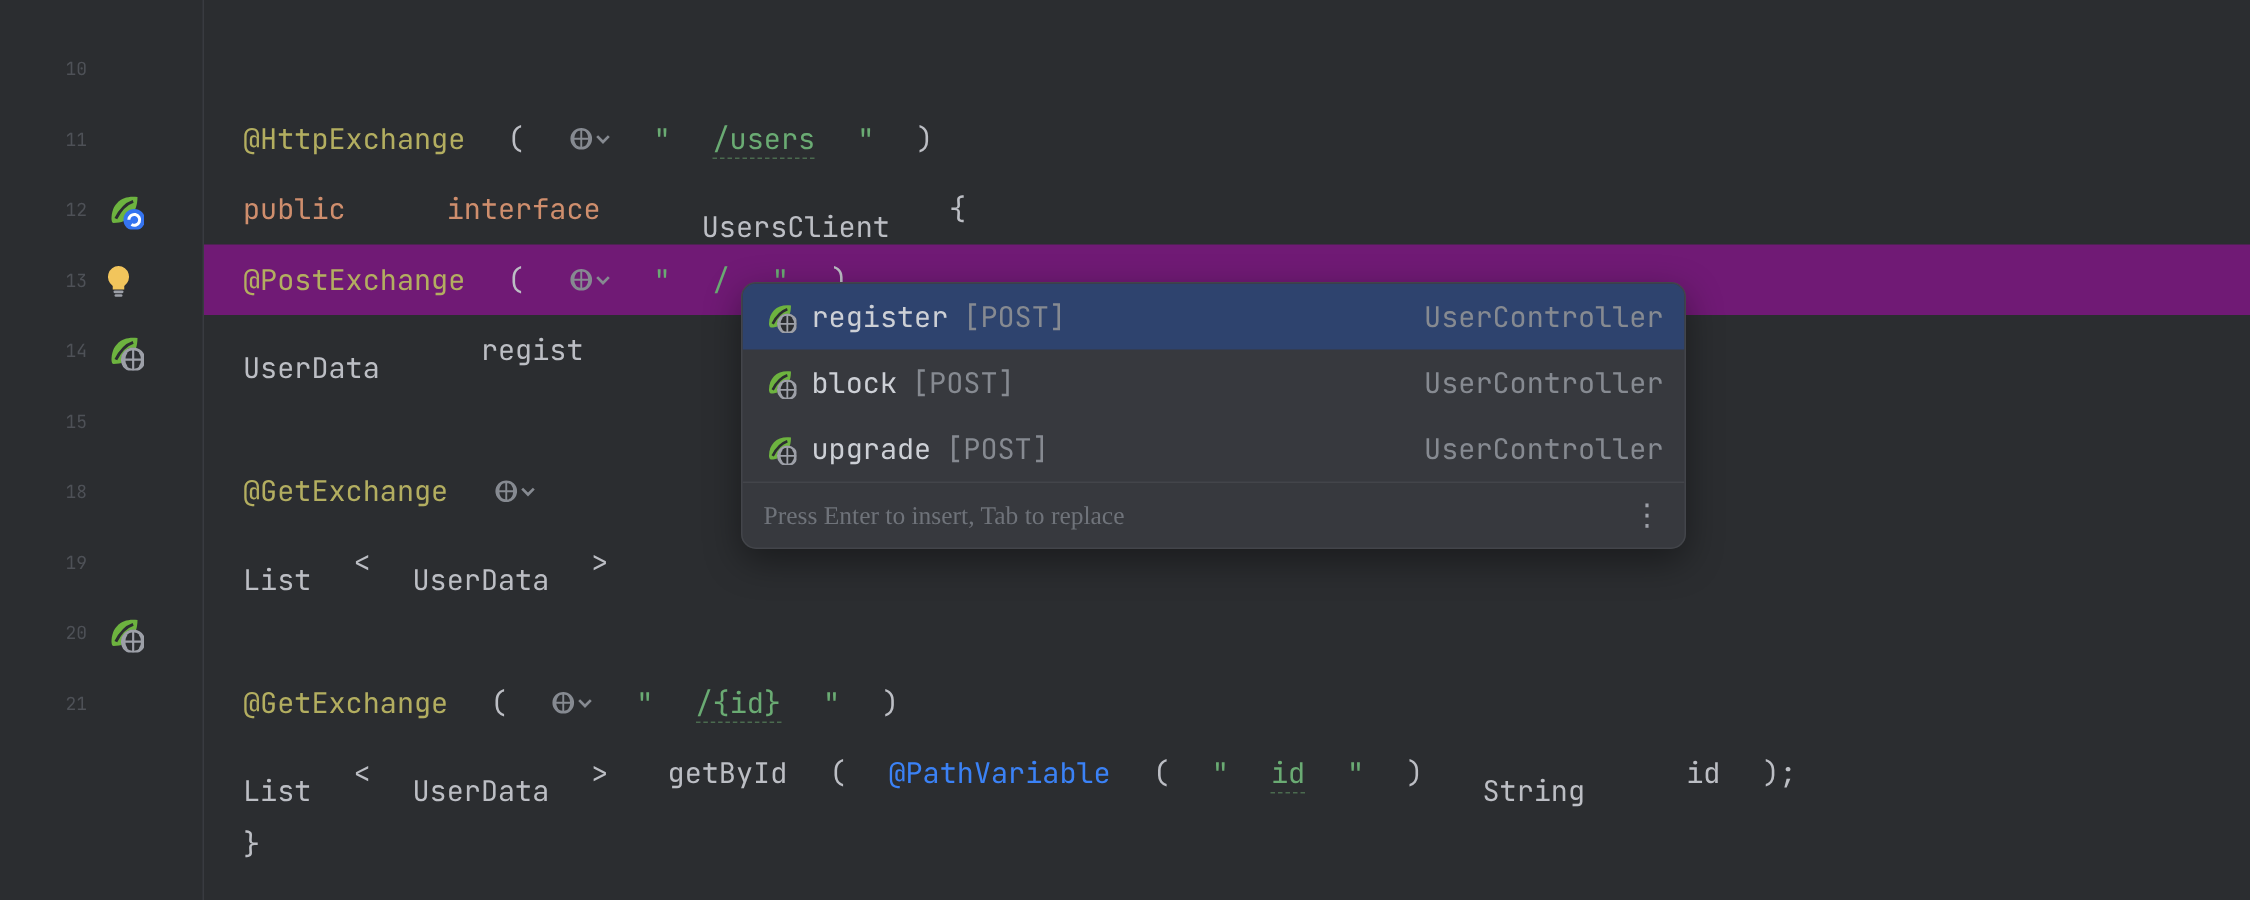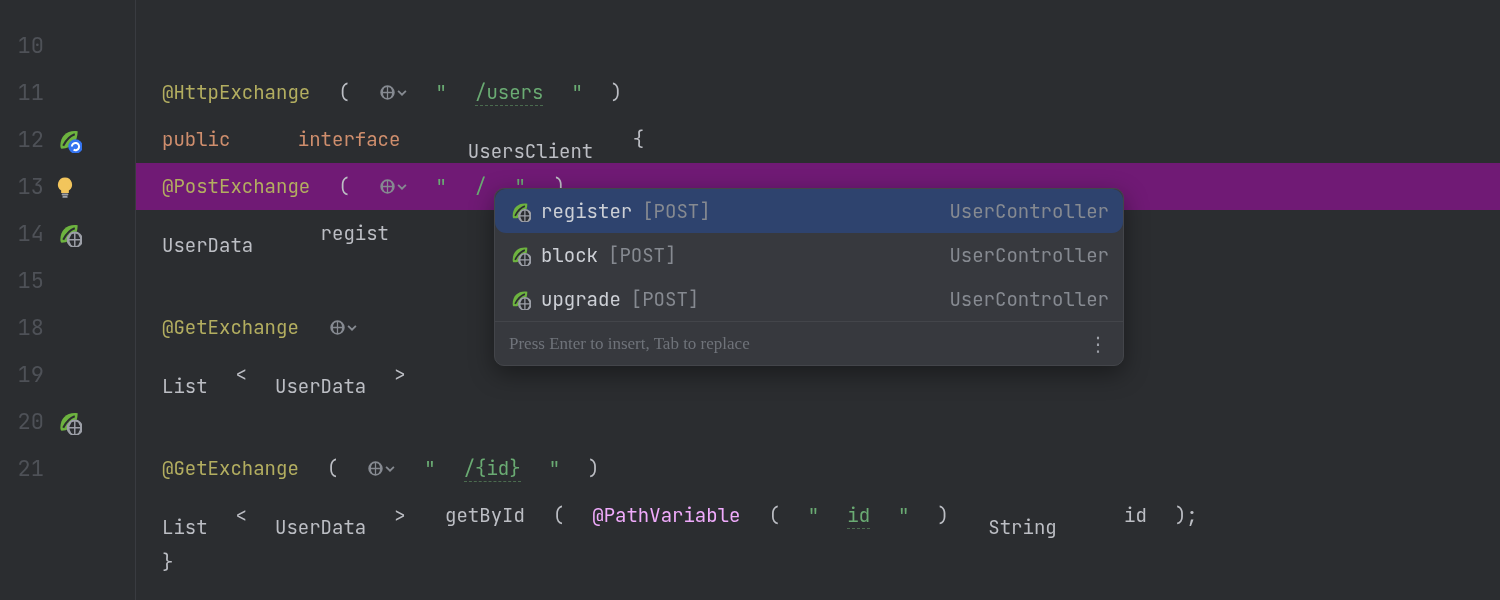--- a/index.html
+++ b/index.html
@@ -18,22 +18,23 @@
       background: #2b2d30;
       border-right: 1px solid #393b40;
       padding-top: 22px;
       flex-shrink: 0;
     }
     .gutter-row {
       height: 47px;
       display: flex;
       align-items: center;
       color: #4e5157;
-      font-size: 22px;
+      font-size: 12px;
       position: relative;
+      margin-left: 14px;
     }
     .gutter-num {
       width: 44px;
       text-align: right;
     }
     .gutter-icon {
       position: absolute;
       left: 56px;
       width: 26px;
       height: 26px;
@@ -57,21 +58,21 @@
     .code-line.current {
       background: #701a75;
     }
     .c-keyword { color: #cf8e6d; }
     .c-annotation { color: #b3ae60; }
     .c-type { color: #bcbec4; margin-top: 24px; }
     .c-method { color: #bcbec4; }
     .c-string { color: #6aab73; }
     .c-path { color: #6aab73; border-bottom: 1px dashed #4b6b4f; }
     .c-punct { color: #bcbec4; }
-    .c-annoparam { color: #f0abfc; }
+    .c-annoparam { color: #3b82f6; }
     .c-idref { color: #6aab73; border-bottom: 1px dashed #4b6b4f; }
     
     .globe-drop {
       display: inline-flex;
       align-items: center;
       gap: 1px;
       vertical-align: -3px;
       margin: 0 1px;
     }
     
@@ -96,21 +97,20 @@
     .popup-row {
       height: 44px;
       display: flex;
       align-items: center;
       padding: 0 14px;
       color: #bcbec4;
       gap: 10px;
     }
     .popup-row.selected {
       background: #2e436e;
-      border-radius: 11px;
     }
     .popup-row .pname { color: #cdd0d6; }
     .popup-row .pmethod { color: #868a91; }
     .popup-row .pclass { margin-left: auto; color: #868a91; }
     .popup-hint {
       height: 44px;
       display: flex;
       align-items: center;
       padding: 0 14px;
       color: #6f737a;

